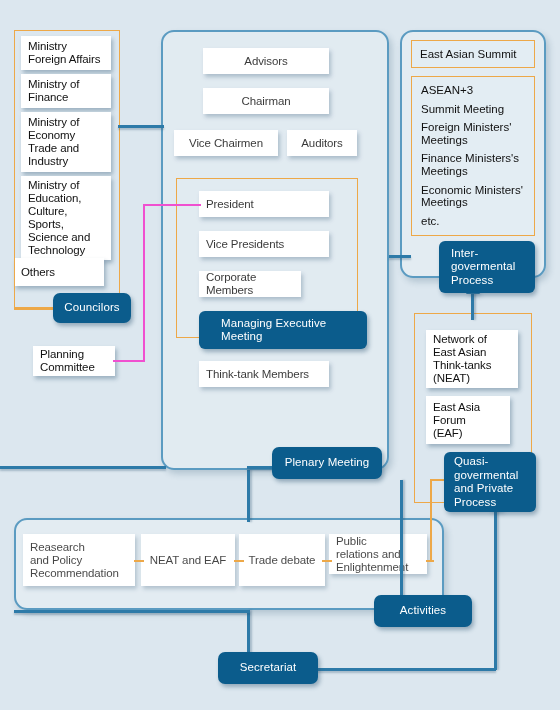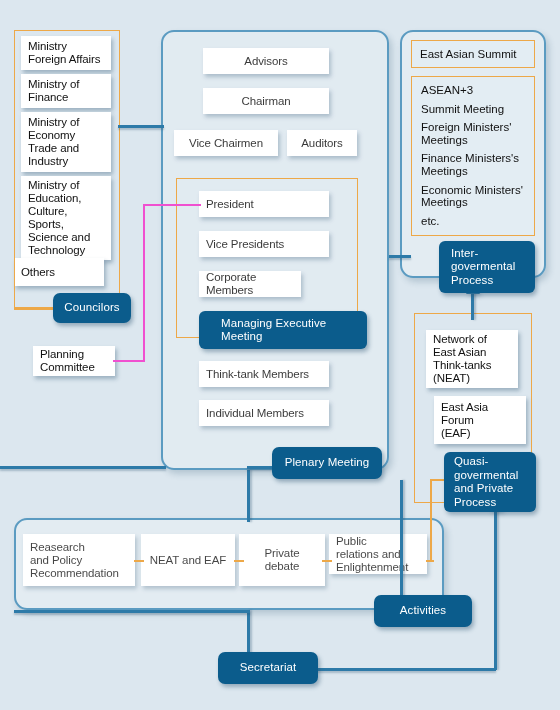--- a/index.html
+++ b/index.html
@@ -194,21 +194,20 @@
   <div class="wbox center" style="left:287px;top:130px;width:70px;height:26px;">Auditors</div>
 
   <div class="wbox" style="left:199px;top:191px;width:130px;height:26px;">President</div>
   <div class="wbox" style="left:199px;top:231px;width:130px;height:26px;">Vice Presidents</div>
   <div class="wbox" style="left:199px;top:271px;width:102px;height:26px;">Corporate Members</div>
 
   <div class="badge left" style="left:199px;top:311px;width:168px;height:38px;white-space:pre-line;padding-left:22px;">Managing Executive
 Meeting</div>
 
   <div class="wbox" style="left:199px;top:361px;width:130px;height:26px;">Think-tank Members</div>
-  <div class="wbox" style="left:199px;top:400px;width:130px;height:26px;">Individual Members</div>
 
   <div class="badge" style="left:272px;top:447px;width:110px;height:32px;">Plenary Meeting</div>
 
   <div class="summitbox" style="left:411px;top:40px;width:124px;height:28px;padding-left:8px;">East Asian Summit</div>
 
   <div class="listbox" style="left:411px;top:76px;width:124px;height:160px;">
     <div class="row">ASEAN+3</div>
     <div class="row">Summit Meeting</div>
     <div class="row">Foreign Ministers'
 Meetings</div>
@@ -220,34 +219,34 @@
   </div>
 
   <div class="badge left" style="left:439px;top:241px;width:96px;height:52px;white-space:pre-line;padding-left:12px;">Inter-
 govermental
 Process</div>
 
   <div class="wbox" style="left:426px;top:330px;width:92px;height:58px;white-space:pre-line;">Network of
 East Asian
 Think-tanks
 (NEAT)</div>
-  <div class="wbox" style="left:426px;top:396px;width:92px;height:48px;white-space:pre-line;margin-left:8px;">East Asia
+  <div class="wbox" style="left:426px;top:396px;width:84px;height:48px;white-space:pre-line;">East Asia
 Forum
 (EAF)</div>
 
   <div class="badge left" style="left:444px;top:452px;width:92px;height:60px;white-space:pre-line;padding-left:10px;">Quasi-
 govermental
 and Private
 Process</div>
 
   <div class="wbox" style="left:23px;top:534px;width:112px;height:52px;white-space:pre-line;">Reasearch
 and Policy
 Recommendation</div>
   <div class="wbox center" style="left:141px;top:534px;width:94px;height:52px;white-space:pre-line;">NEAT and EAF</div>
-  <div class="wbox center" style="left:239px;top:534px;width:86px;height:52px;white-space:pre-line;">Private debate</div>
+  <div class="wbox center" style="left:239px;top:534px;width:86px;height:52px;white-space:pre-line;">Trade debate</div>
   <div class="wbox" style="left:329px;top:534px;width:98px;height:40px;white-space:pre-line;">Public
 relations and
 Enlightenment</div>
 
   <div class="badge" style="left:374px;top:595px;width:98px;height:32px;">Activities</div>
 
   <div class="badge" style="left:218px;top:652px;width:100px;height:32px;">Secretariat</div>
 
 </div>
 

